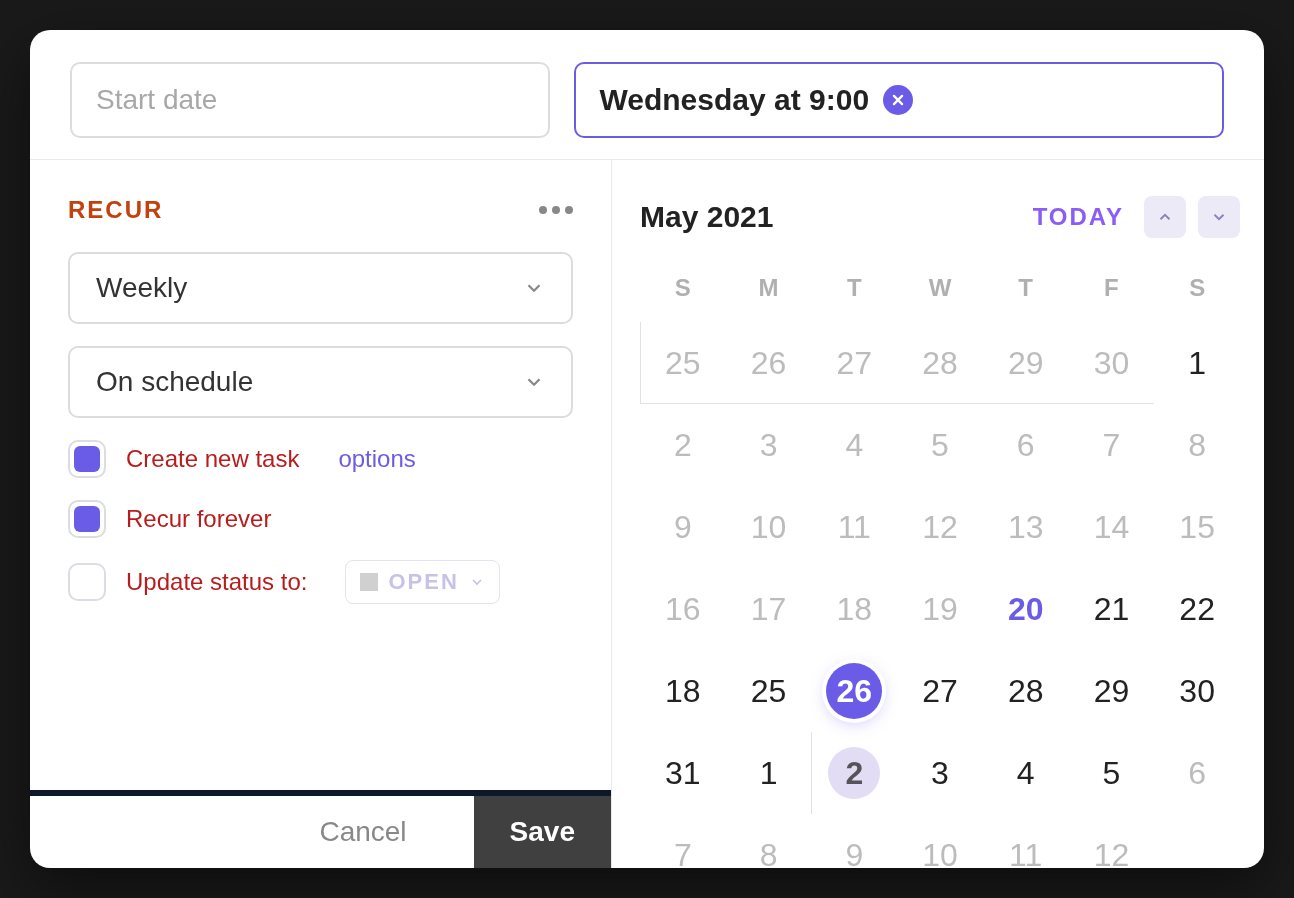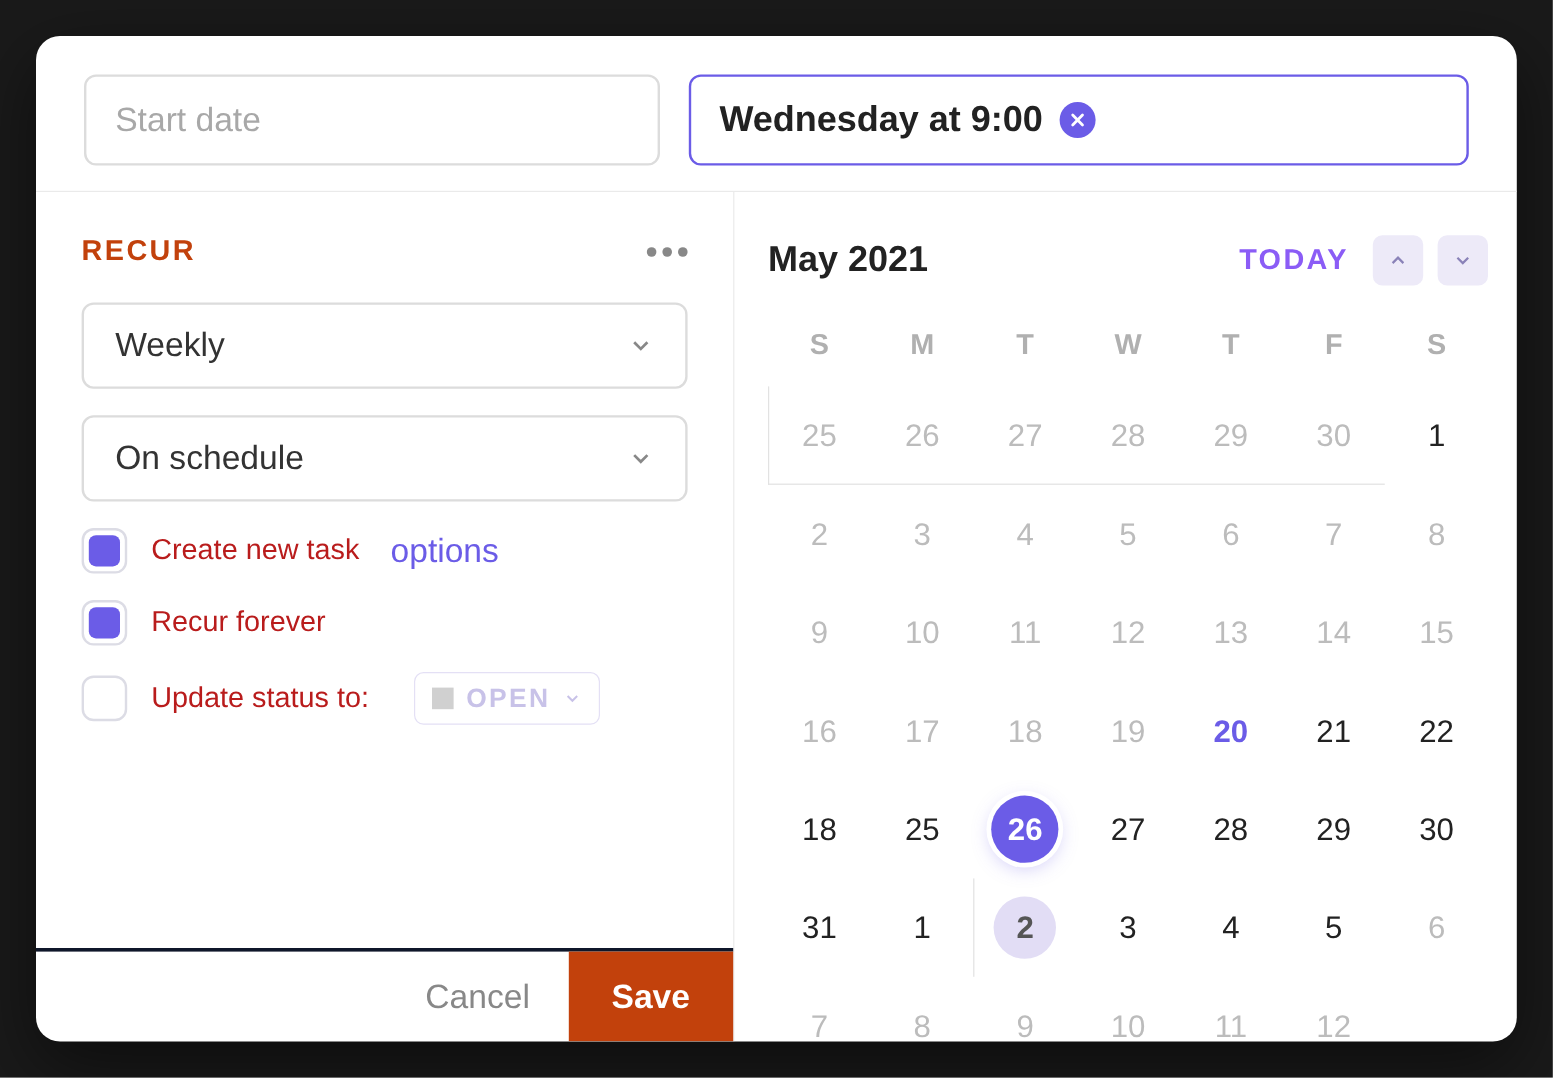--- a/index.html
+++ b/index.html
@@ -108,53 +108,54 @@
       width: 38px; height: 38px;
       border: 2px solid #dcdce5;
       border-radius: 10px;
       display: flex; align-items: center; justify-content: center;
       cursor: pointer;
     }
     .checkbox .fill {
       width: 26px; height: 26px; border-radius: 6px; background: #6b5ce7;
     }
     .check-label { font-size: 24px; color: #b91c1c; }
-    .options-link { color: #6b5ce7; font-size: 28px; margin-left: 6px; cursor: pointer; }
+    .options-link { color: #6b5ce7; font-size: 24px; margin-left: 19px; cursor: pointer; }
 
     .status-select {
       display: inline-flex;
       align-items: center;
       gap: 10px;
       border: 1.5px solid #e4e0f5;
       border-radius: 8px;
       padding: 8px 14px;
       margin-left: 18px;
       cursor: pointer;
     }
     .status-square { width: 18px; height: 18px; background: #d0d0d0; }
     .status-text { font-size: 22px; font-weight: 700; letter-spacing: 2px; color: #c8c2e8; }
     .status-chevron { width: 16px; height: 16px; }
     .status-chevron path { stroke: #c8c2e8; stroke-width: 2.5; fill: none; }
 
     .footer {
-      border-top: 3px solid #0f172a;
+      border-top: 6px solid #0f172a;
       display: flex;
       justify-content: flex-end;
       align-items: stretch;
       height: 78px;
+      gap: 35px;
     }
     .btn-cancel {
       padding: 0 32px;
       display: flex; align-items: center;
       font-size: 28px;
       color: #888;
       cursor: pointer;
     }
     .btn-save {
-      background: #c2410c;
+      background: #404040;
       color: #fff;
       font-size: 28px;
       font-weight: 600;
       padding: 0 36px;
       display: flex; align-items: center;
       cursor: pointer;
     }
 
     .right-pane {
       flex: 1;
@@ -190,21 +191,21 @@
       font-size: 24px;
       font-weight: 600;
       color: #b0b0b0;
       padding: 12px 0 20px 0;
     }
     .cell {
       height: 82px;
       display: flex;
       align-items: center;
       justify-content: center;
-      font-size: 26px;
+      font-size: 32px;
       cursor: pointer;
       position: relative;
     }
     .cell.muted { color: #bcbcbc; }
     .cell.normal { color: #222; font-weight: 500; }
     .cell.today { color: #6b5ce7; font-weight: 700; }
     .cell.selected .num {
       width: 56px; height: 56px; border-radius: 50%;
       background: #6b5ce7; color: #fff;
       display: flex; align-items: center; justify-content: center;

